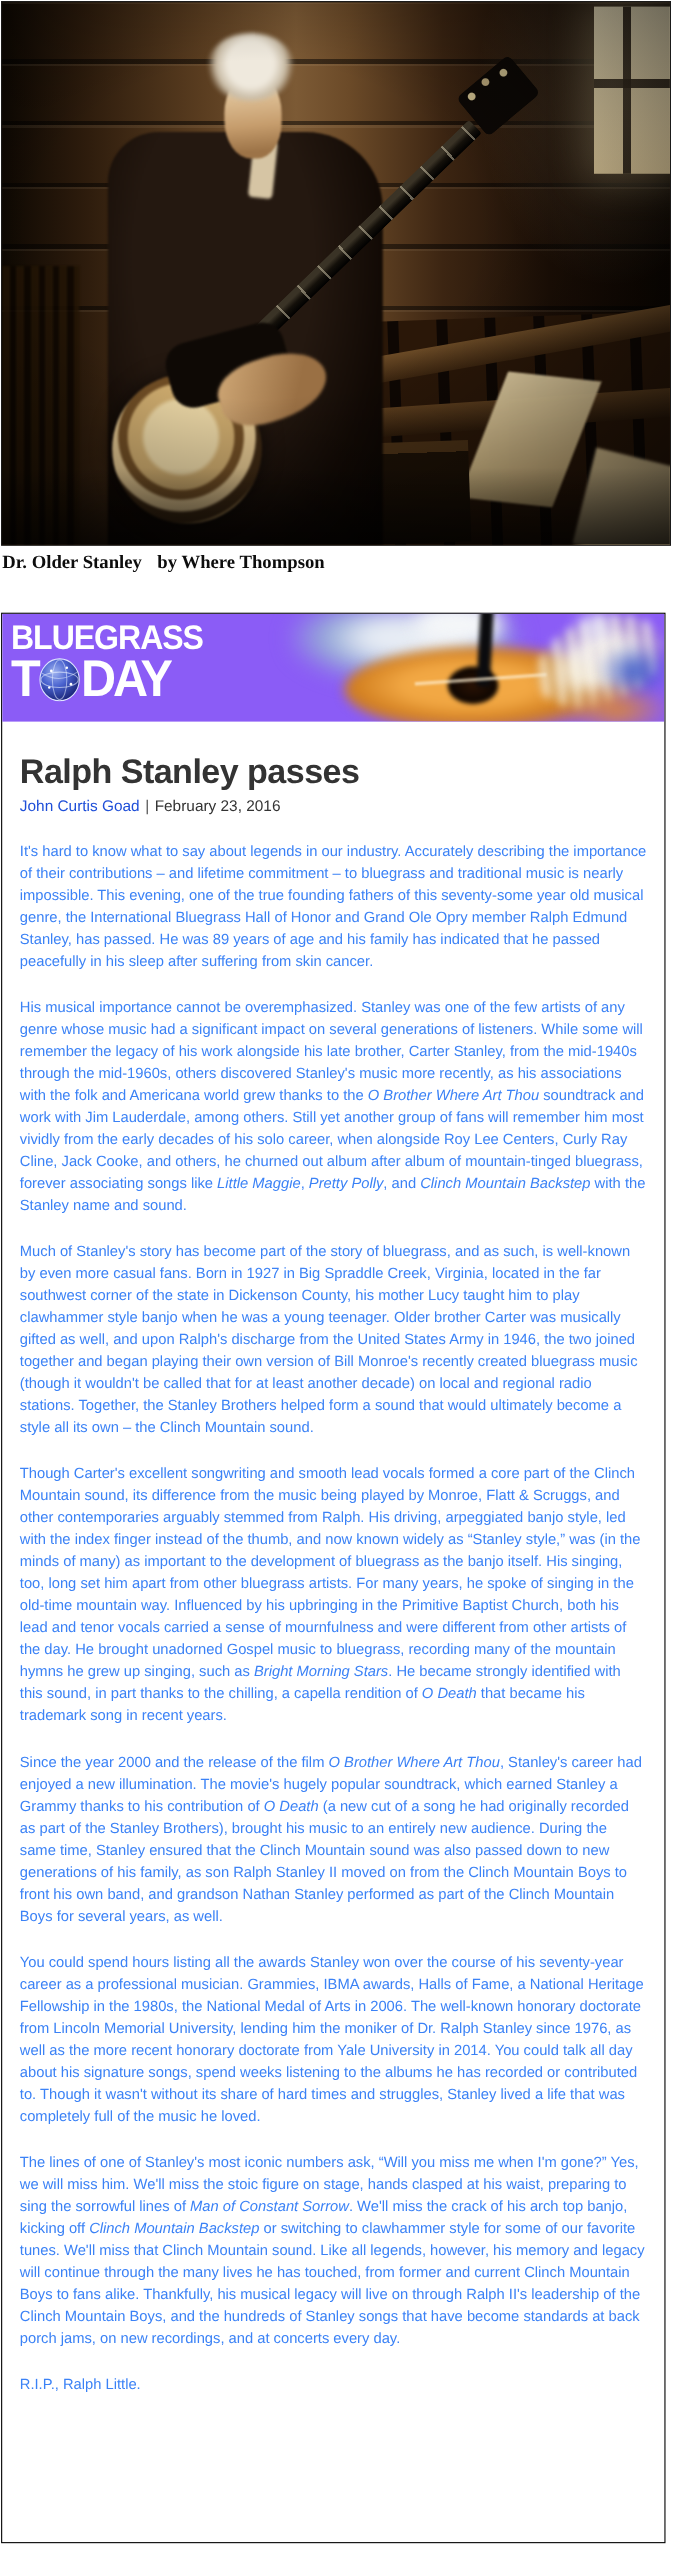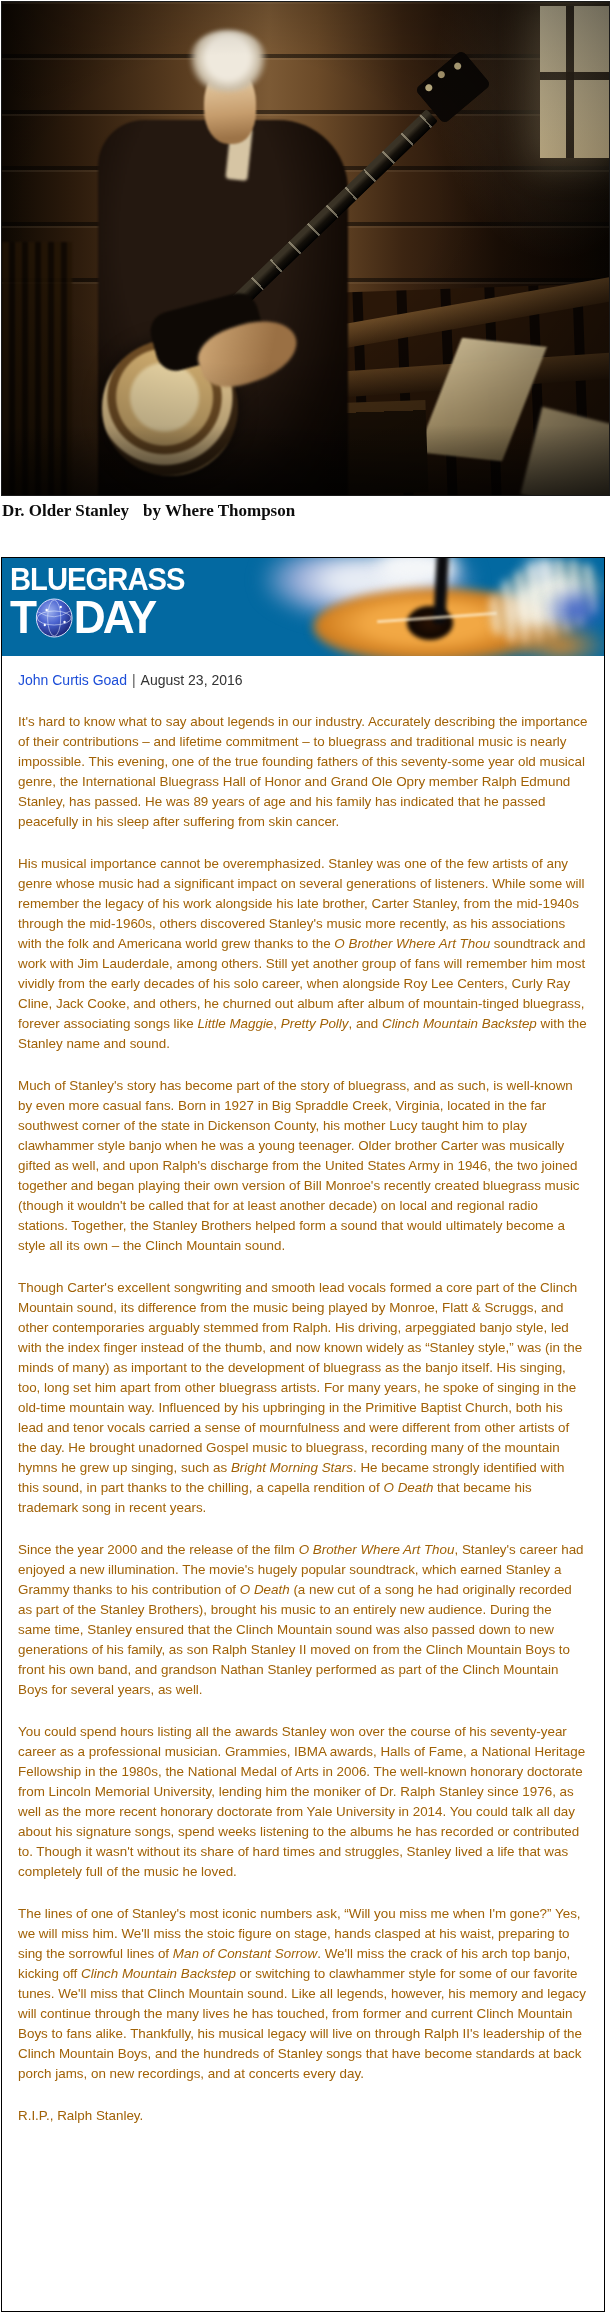--- a/index.html
+++ b/index.html
@@ -78,21 +78,21 @@
 
   
   .caption { position:absolute; left:2px; top:501px;
     font-family:"Liberation Serif", serif; font-weight:bold; font-size:17px; color:#0d0d0d; }
   .caption span { margin-right:14px; }
 
   
   .card { position:absolute; left:1px; top:557px; width:604px; height:1755px;
     border:1px solid #000; background:#fff; overflow:hidden; }
 
-  .banner { position:relative; width:100%; height:98px; background:#0369a1; overflow:hidden; }
+  .banner { position:relative; width:100%; height:98px; background:#8b5cf6; overflow:hidden; }
   .logo { position:absolute; left:8px; top:7px; color:#fff; font-weight:bold;
     transform:scaleX(.94); transform-origin:left top; }
   .logo-line1 { font-size:31px; letter-spacing:-1px; line-height:.95; }
   .logo-line2 { font-size:47px; letter-spacing:-3px; line-height:.9; display:flex; align-items:center; margin-top:2px; }
   .globe { width:40px; height:40px; margin:0 1px; flex:0 0 auto; }
 
   .banner-art { position:absolute; left:225px; top:0; right:0; bottom:0; overflow:hidden; }
   .banner-art > div { position:absolute; }
   .g-shirt { left:36px; top:-6px; width:210px; height:70px;
     background:radial-gradient(ellipse at 50% 40%, #e8edf5 0 25%, #94a9d6 50%, rgba(20,30,60,0) 75%); filter:blur(9px); }
@@ -117,21 +117,21 @@
     background:radial-gradient(#3a5cc8, rgba(20,40,120,0) 70%); filter:blur(6px); }
   .g-orange2 { right:-6px; bottom:-12px; width:100px; height:46px;
     background:radial-gradient(#e08a28, rgba(120,60,10,0) 72%); filter:blur(7px); }
 
   .content { padding:16px 16px 0 16px; }
   h1.title { font-size:31px; color:#333; margin:12px 0 4px; font-weight:bold; letter-spacing:-.5px; }
   .byline { font-size:14px; margin:0 0 24px; }
   .byline .author { color:#1d4ed8; }
   .byline .sep { color:#555; margin:0 5px; }
   .byline .date { color:#333; }
-  .article-body p { font-size:13.4px; line-height:20px; color:#a16207; margin:0 0 22px; }
+  .article-body p { font-size:13.4px; line-height:20px; color:#3b82f6; margin:0 0 22px; }
   .article-body em { }
 </style>
 </head>
 <body>
 
 <div class="photo">
   <div class="wall"></div>
   <div class="planks"></div>
   <div class="window"></div>
   <div class="glow"></div>
@@ -194,27 +194,28 @@
       <div class="g-neck"></div>
       <div class="g-strings"></div>
       <div class="g-hand"></div>
       <div class="g-white-right"></div>
       <div class="g-blue"></div>
       <div class="g-orange2"></div>
     </div>
   </div>
 
   <div class="content">
+    <h1 class="title">Ralph Stanley passes</h1>
     <div class="byline">
-      <span class="author">John Curtis Goad</span><span class="sep">|</span><span class="date">August 23, 2016</span>
+      <span class="author">John Curtis Goad</span><span class="sep">|</span><span class="date">February 23, 2016</span>
     </div>
     <div class="article-body">
         <p><span>It's hard to know what to say about legends in our industry. Accurately describing the importance of their contributions – and lifetime commitment – to bluegrass and traditional music is nearly impossible. This evening, one of the true founding fathers of this seventy-some year old musical genre, the International Bluegrass Hall of Honor and Grand Ole Opry member Ralph Edmund Stanley, has passed. He was 89 years of age and his family has indicated that he passed peacefully in his sleep after suffering from skin cancer.</span></p>
         <p><span>His musical importance cannot be overemphasized. Stanley was one of the few artists of any genre whose music had a significant impact on several generations of listeners. While some will remember the legacy of his work alongside his late brother, Carter Stanley, from the mid-1940s through the mid-1960s, others discovered Stanley's music more recently, as his associations with the folk and Americana world grew thanks to the </span><em>O Brother Where Art Thou</em><span> soundtrack and work with Jim Lauderdale, among others. Still yet another group of fans will remember him most vividly from the early decades of his solo career, when alongside Roy Lee Centers, Curly Ray Cline, Jack Cooke, and others, he churned out album after album of mountain-tinged bluegrass, forever associating songs like </span><em>Little Maggie</em><span>, </span><em>Pretty Polly</em><span>, and </span><em>Clinch Mountain Backstep</em><span> with the Stanley name and sound.</span></p>
         <p><span>Much of Stanley's story has become part of the story of bluegrass, and as such, is well-known by even more casual fans. Born in 1927 in Big Spraddle Creek, Virginia, located in the far southwest corner of the state in Dickenson County, his mother Lucy taught him to play clawhammer style banjo when he was a young teenager. Older brother Carter was musically gifted as well, and upon Ralph's discharge from the United States Army in 1946, the two joined together and began playing their own version of Bill Monroe's recently created bluegrass music (though it wouldn't be called that for at least another decade) on local and regional radio stations. Together, the Stanley Brothers helped form a sound that would ultimately become a style all its own – the Clinch Mountain sound.</span></p>
         <p><span>Though Carter's excellent songwriting and smooth lead vocals formed a core part of the Clinch Mountain sound, its difference from the music being played by Monroe, Flatt &amp; Scruggs, and other contemporaries arguably stemmed from Ralph. His driving, arpeggiated banjo style, led with the index finger instead of the thumb, and now known widely as “Stanley style,” was (in the minds of many) as important to the development of bluegrass as the banjo itself. His singing, too, long set him apart from other bluegrass artists. For many years, he spoke of singing in the old-time mountain way. Influenced by his upbringing in the Primitive Baptist Church, both his lead and tenor vocals carried a sense of mournfulness and were different from other artists of the day. He brought unadorned Gospel music to bluegrass, recording many of the mountain hymns he grew up singing, such as </span><em>Bright Morning Stars</em><span>. He became strongly identified with this sound, in part thanks to the chilling, a capella rendition of </span><em>O Death</em><span> that became his trademark song in recent years.</span></p>
         <p><span>Since the year 2000 and the release of the film </span><em>O Brother Where Art Thou</em><span>, Stanley's career had enjoyed a new illumination. The movie's hugely popular soundtrack, which earned Stanley a Grammy thanks to his contribution of </span><em>O Death</em><span> (a new cut of a song he had originally recorded as part of the Stanley Brothers), brought his music to an entirely new audience. During the same time, Stanley ensured that the Clinch Mountain sound was also passed down to new generations of his family, as son Ralph Stanley II moved on from the Clinch Mountain Boys to front his own band, and grandson Nathan Stanley performed as part of the Clinch Mountain Boys for several years, as well.</span></p>
         <p><span>You could spend hours listing all the awards Stanley won over the course of his seventy-year career as a professional musician. Grammies, IBMA awards, Halls of Fame, a National Heritage Fellowship in the 1980s, the National Medal of Arts in 2006. The well-known honorary doctorate from Lincoln Memorial University, lending him the moniker of Dr. Ralph Stanley since 1976, as well as the more recent honorary doctorate from Yale University in 2014. You could talk all day about his signature songs, spend weeks listening to the albums he has recorded or contributed to. Though it wasn't without its share of hard times and struggles, Stanley lived a life that was completely full of the music he loved.</span></p>
         <p><span>The lines of one of Stanley's most iconic numbers ask, “Will you miss me when I'm gone?” Yes, we will miss him. We'll miss the stoic figure on stage, hands clasped at his waist, preparing to sing the sorrowful lines of </span><em>Man of Constant Sorrow</em><span>. We'll miss the crack of his arch top banjo, kicking off </span><em>Clinch Mountain Backstep</em><span> or switching to clawhammer style for some of our favorite tunes. We'll miss that Clinch Mountain sound. Like all legends, however, his memory and legacy will continue through the many lives he has touched, from former and current Clinch Mountain Boys to fans alike. Thankfully, his musical legacy will live on through Ralph II's leadership of the Clinch Mountain Boys, and the hundreds of Stanley songs that have become standards at back porch jams, on new recordings, and at concerts every day.</span></p>
-        <p><span>R.I.P., Ralph Stanley.</span></p>
+        <p><span>R.I.P., Ralph Little.</span></p>
       </div>
   </div>
 </div>
 
 </body></html>

